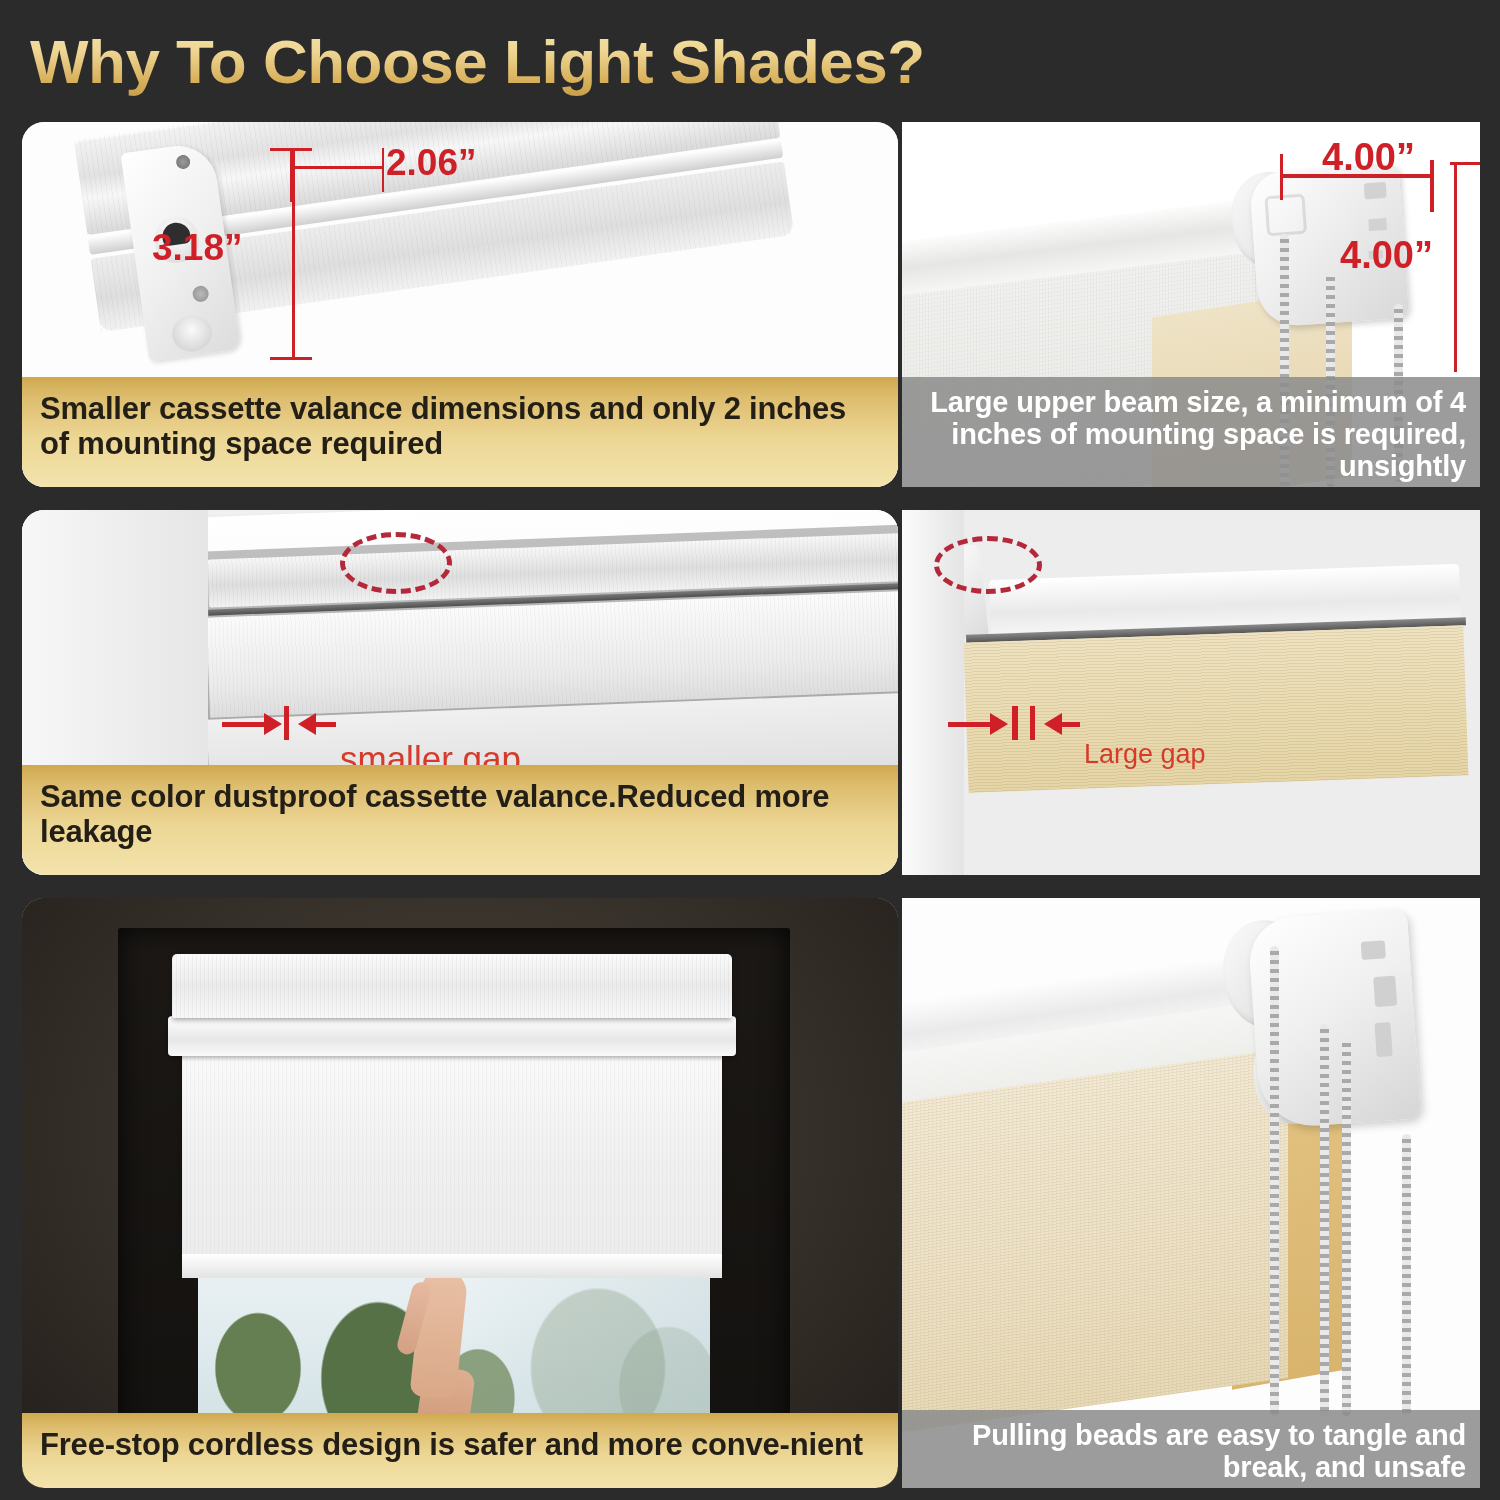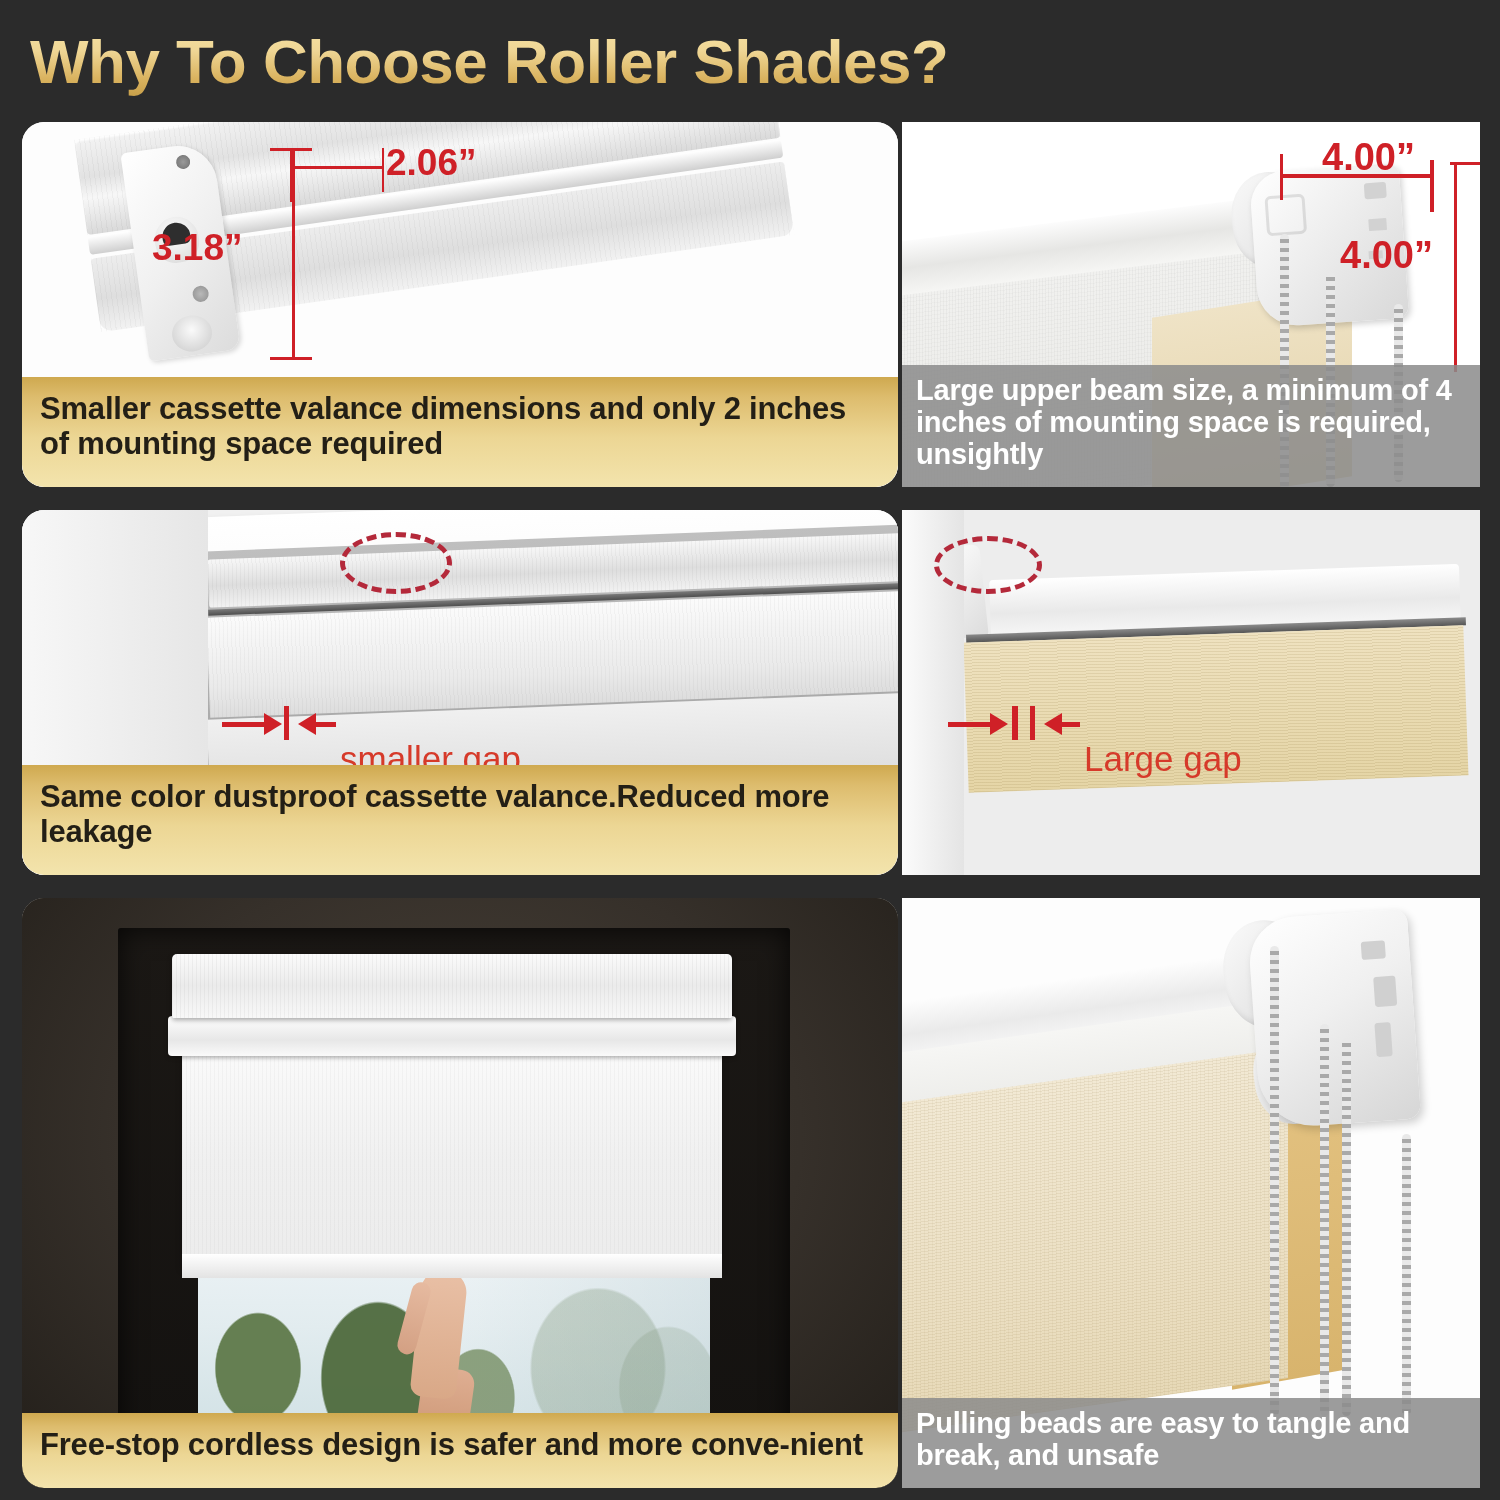--- a/index.html
+++ b/index.html
@@ -48,21 +48,22 @@
     background:linear-gradient(180deg,#cfa94f 0%,#ddbc6d 18%,#ecd694 55%,#f3e4ad 100%);
     border-bottom-left-radius:22px; border-bottom-right-radius:22px;
     padding:14px 30px 26px 18px;
   }
   .cap.gold .cap-text{
     color:#231f16; font-weight:bold; font-size:31px; line-height:1.13;
     letter-spacing:-0.2px;
   }
   .cap.gray{
     background:rgba(140,140,140,0.86);
-    padding:10px 14px 16px 14px;
+    padding:10px 14px 4px 14px;
+    text-align:right;
   }
   .cap.gray .cap-text{
     color:#ffffff; font-weight:bold; font-size:29px; line-height:1.1;
     letter-spacing:-0.2px;
   }
 
   
   .scene{ position:absolute; inset:0; }
   .dimlbl{ position:absolute; color:#cf2027; font-weight:bold; white-space:nowrap; }
   .ann{ position:absolute; color:#d63a2a; white-space:nowrap;margin-top:40px; }
@@ -379,21 +380,21 @@
   .p6-wheel2{
     position:absolute; left:352px; top:130px; width:76px; height:96px;
     background:linear-gradient(135deg,#f8f8f8,#d6d6d6);
     border-radius:50%/45%; transform:rotate(-7deg);
   }
 </style>
 </head>
 <body>
 
 <div class="title-bar">
-  <div class="title">Why To Choose Roller Shades?</div>
+  <div class="title">Why To Choose Light Shades?</div>
 </div>
 
 <div class="grid">
 
   <div class="panel left c-left r1">
     <div class="scene">
       <div class="p1-bg"></div>
       <div class="p1-valance">
         <div class="p1-top"></div>
         <div class="p1-mid"></div>
@@ -485,21 +486,21 @@
       <div class="p4-wall"></div>
 
       <div class="ellipse-dash" style="left:32px; top:26px; width:108px; height:58px;"></div>
 
       <div class="line" style="left:46px; top:212px; width:44px; height:5px;"></div>
       <div style="position:absolute; left:88px; top:203px; width:0; height:0; border-left:18px solid #cf2027; border-top:11px solid transparent; border-bottom:11px solid transparent;"></div>
       <div class="line" style="left:110px; top:196px; width:6px; height:34px;"></div>
       <div class="line" style="left:128px; top:196px; width:5px; height:34px;"></div>
       <div style="position:absolute; left:142px; top:203px; width:0; height:0; border-right:18px solid #cf2027; border-top:11px solid transparent; border-bottom:11px solid transparent;"></div>
       <div class="line" style="left:160px; top:212px; width:18px; height:5px;"></div>
-      <div class="ann" style="left:182px; top:189px; font-size:35px;">Large gap</div>
+      <div class="ann" style="left:182px; top:189px; font-size:27px;">Large gap</div>
     </div>
 
   </div>
 
   <div class="panel left c-left r3">
     <div class="scene">
       <div class="p5-room"></div>
       <div class="p5-wall"></div>
       <div class="p5-recess"></div>
       <div class="p5-sky"></div>

